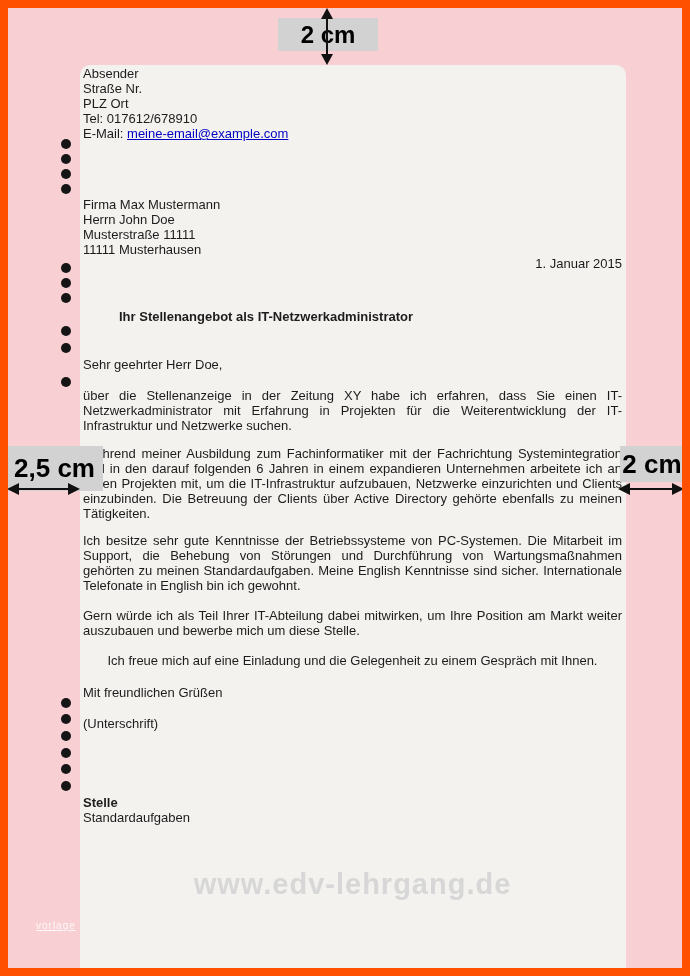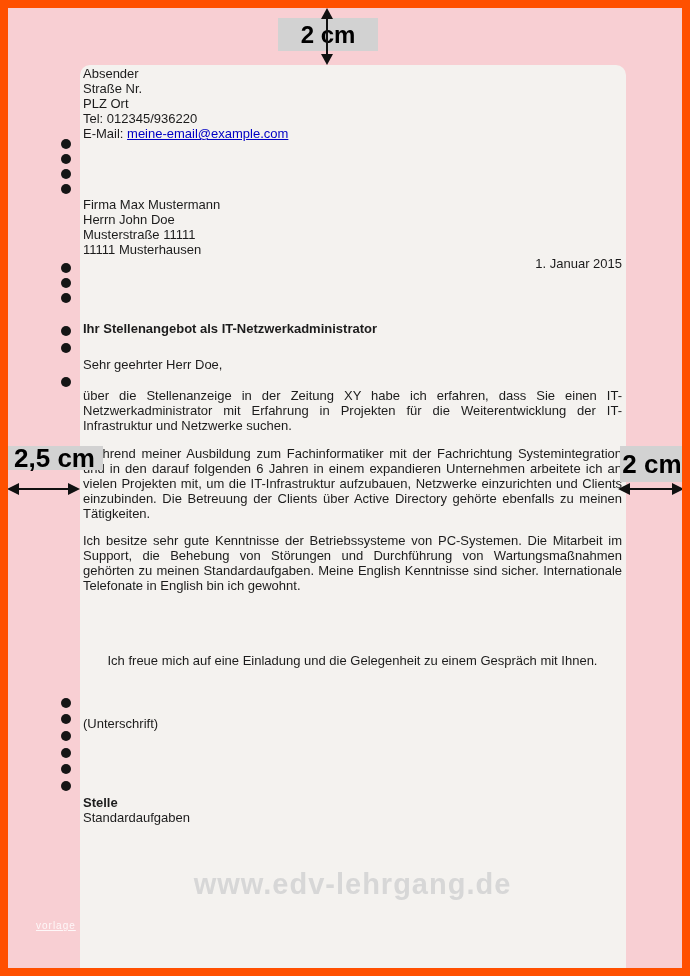--- a/index.html
+++ b/index.html
@@ -12,21 +12,21 @@
   .page{
     position:absolute;left:80px;top:65px;width:546px;height:917px;
     background:#f4f2ef;z-index:5;border-radius:10px;
   }
   .block{position:absolute;left:3px;right:4px;font-size:13px;line-height:15px;color:#1c1c1c;}
   .block p{margin:0;}
   .just{text-align:justify;}
   .sender{top:1px;}
   .recipient{top:132px;}
   .date-line{top:191px;text-align:right;}
-  .subject{top:256px;font-weight:bold;}
+  .subject{top:244px;font-weight:bold;margin-left:36px;}
   .salutation{top:292px;}
   .p1{top:323px;}
   .p2{top:381px;}
   .p3{top:468px;}
   .p4{top:543px;}
   .p5{top:588px;text-align:center;}
   .closing{top:620px;}
   .signature{top:651px;}
   .anlagen-head{top:730px;font-weight:bold;}
   .anlagen-item{top:745px;}
@@ -34,21 +34,21 @@
   .watermark{
     top:812px;text-align:center;font-size:29px;font-weight:bold;
     color:#d7d7d7;letter-spacing:1px;
   }
   .label-box{
     position:absolute;background:#d2d2d2;color:#000;font-weight:bold;
     display:flex;align-items:center;justify-content:center;z-index:20;
     white-space:nowrap;
   }
   .label-top{left:278px;top:18px;width:100px;height:33px;font-size:24px;}
-  .label-left{left:6px;top:446px;width:97px;height:24px;font-size:26px;}
+  .label-left{left:6px;top:446px;width:97px;height:45px;font-size:26px;}
   .label-right{left:620px;top:446px;width:64px;height:36px;font-size:26px;}
   .arrow{position:absolute;z-index:25;}
   .arrow svg{display:block;}
   .arrow polygon,.arrow rect{fill:#111;}
   .dot{
     position:absolute;left:61px;width:10px;height:10px;border-radius:50%;
     background:#151515;z-index:10;
   }
   .corner-label{
     position:absolute;left:36px;top:920px;font-size:10px;
@@ -59,42 +59,44 @@
 <body>
 
 <div class="canvas">
 
   <div class="page">
 
     <div class="block sender">
       <p>Absender</p>
       <p>Straße Nr.</p>
       <p>PLZ Ort</p>
-      <p>Tel: 012345/936220</p>
+      <p>Tel: 017612/678910</p>
       <p><span>E-Mail: </span><a href="#" class="email-link">meine-email@example.com</a></p>
     </div>
 
     <div class="block recipient">
       <p>Firma Max Mustermann</p>
       <p>Herrn John Doe</p>
       <p>Musterstraße 11111</p>
       <p>11111 Musterhausen</p>
     </div>
 
     <div class="block date-line">1. Januar 2015</div>
 
     <div class="block subject">Ihr Stellenangebot als IT-Netzwerkadministrator</div>
 
     <div class="block salutation">Sehr geehrter Herr Doe,</div>
 
     <div class="block just p1">über die Stellenanzeige in der Zeitung XY habe ich erfahren, dass Sie einen IT-Netzwerkadministrator mit Erfahrung in Projekten für die Weiterentwicklung der IT-Infrastruktur und Netzwerke suchen.</div>
     <div class="block just p2">Während meiner Ausbildung zum Fachinformatiker mit der Fachrichtung Systemintegration und in den darauf folgenden 6 Jahren in einem expandieren Unternehmen arbeitete ich an vielen Projekten mit, um die IT-Infrastruktur aufzubauen, Netzwerke einzurichten und Clients einzubinden. Die Betreuung der Clients über Active Directory gehörte ebenfalls zu meinen Tätigkeiten.</div>
     <div class="block just p3">Ich besitze sehr gute Kenntnisse der Betriebssysteme von PC-Systemen. Die Mitarbeit im Support, die Behebung von Störungen und Durchführung von Wartungsmaßnahmen gehörten zu meinen Standardaufgaben. Meine English Kenntnisse sind sicher. Internationale Telefonate in English bin ich gewohnt.</div>
+    <div class="block just p4">Gern würde ich als Teil Ihrer IT-Abteilung dabei mitwirken, um Ihre Position am Markt weiter auszubauen und bewerbe mich um diese Stelle.</div>
     <div class="block p5">Ich freue mich auf eine Einladung und die Gelegenheit zu einem Gespräch mit Ihnen.</div>
 
+    <div class="block closing">Mit freundlichen Grüßen</div>
     <div class="block signature">(Unterschrift)</div>
 
     <div class="block anlagen-head">Stelle</div>
     <div class="block anlagen-item">Standardaufgaben</div>
 
     <div class="block watermark">www.edv-lehrgang.de</div>
   </div>
 
   <div id="dots-layer">
       <div class="dot" style="top: 139px;"></div>

